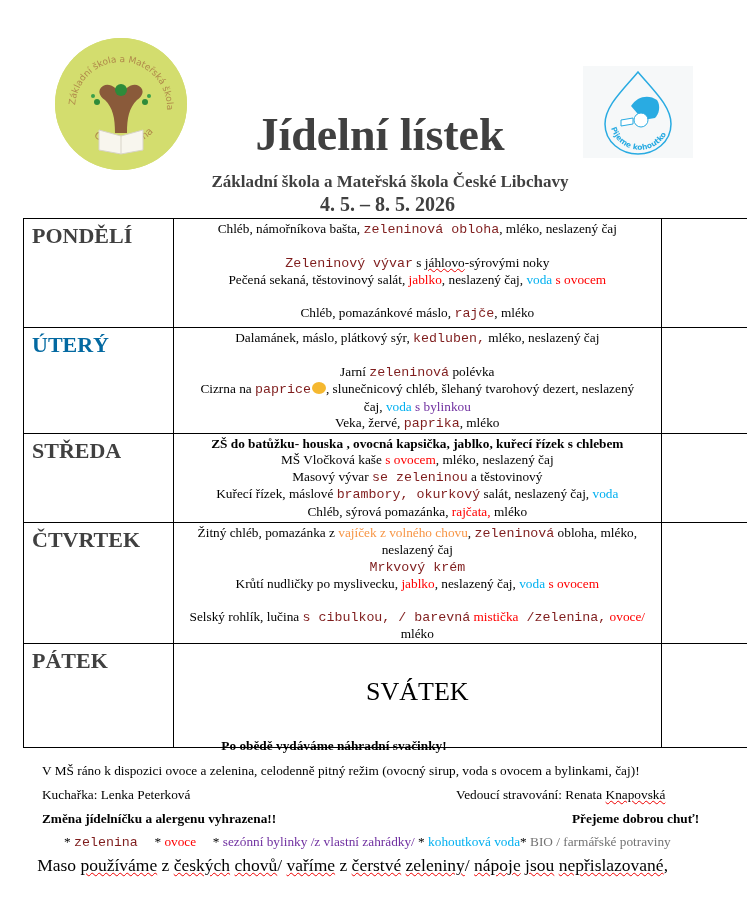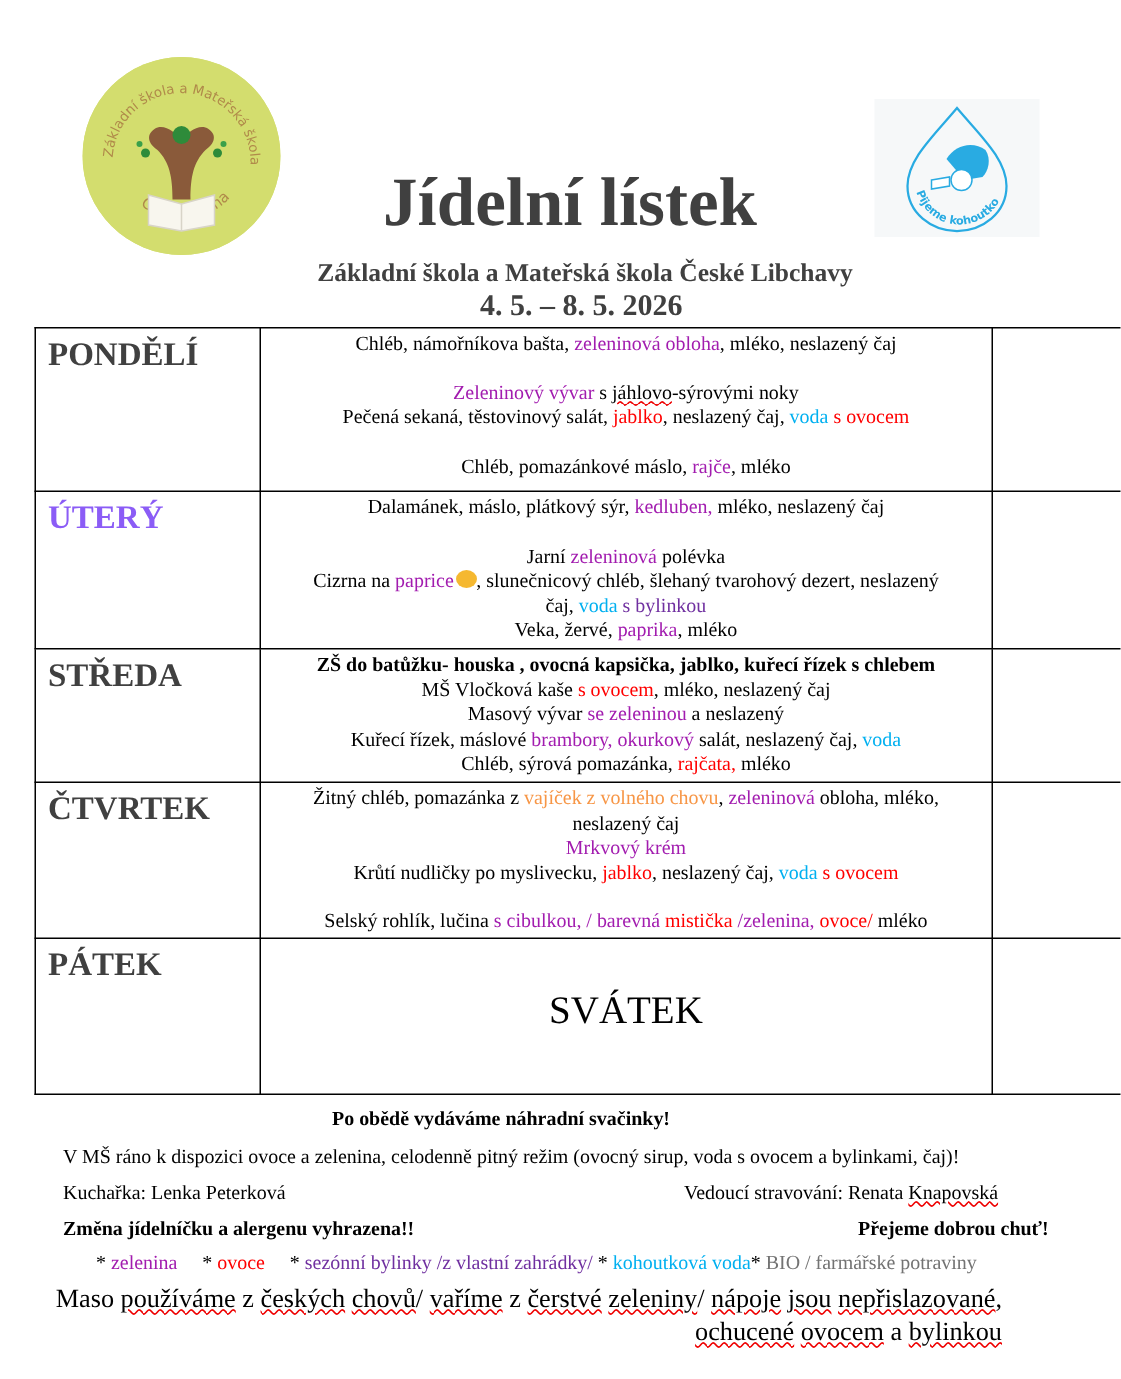--- a/index.html
+++ b/index.html
@@ -29,29 +29,29 @@
     }
     table.menu {
       position: absolute; left: 23px; top: 218px; border-collapse: collapse;
       width: 740px;
     }
     table.menu td { border: 1.5px solid #000; vertical-align: top; padding: 0; }
     td.day {
       width: 139px; font-weight: bold; font-size: 22px; color: #404040;
       padding: 4px 0 0 8px !important;
     }
-    td.day.dark { color: #8b5cf6; }
+    td.day.dark { color: #0369a1; }
     td.food {
       width: 480px; text-align: center; font-size: 13.3px; line-height: 16.5px;
       padding-top: 2px !important;
     }
     td.extra { width: 100px; border-right: none !important; }
     .line { display: block; }
     .blank { display: block; height: 16px; }
-    .g { color: #a21caf; }
+    .g { color: #7f1d1d; font-family: Liberation Mono, monospace; }
     .r { color: #ff0000; }
     .b { color: #00b0f0; }
     .p { color: #7030a0; }
     .o { color: #f79646; }
     .og { color: #737373; }
     .bold { font-weight: bold; }
     .squig { text-decoration: underline wavy #e00; text-decoration-thickness: 1px; }
     .emoji { display: inline-block; width: 14px; height: 12px; border-radius: 50%; background: #f5b830; vertical-align: -1px; margin-left: 1px; }
     .holiday { font-size: 26px; text-align: center; padding-top: 38px; display: block; }
     .footer { position: absolute; left: 0; width: 668px; font-size: 13.3px; }
@@ -117,21 +117,21 @@
           <span class="line"><span>čaj, </span><span class="b">voda</span><span class="p"> s bylinkou</span></span>
           <span class="line"><span>Veka, žervé, </span><span class="g">paprika</span><span>, mléko</span></span>
         </td>
     <td class="extra"></td>
   </tr>
   <tr style="height:89px;">
     <td class="day">STŘEDA</td>
     <td class="food">
           <span class="line"><span class="bold">ZŠ do batůžku- houska , ovocná kapsička, jablko, kuřecí řízek s chlebem</span></span>
           <span class="line"><span>MŠ Vločková kaše </span><span class="r">s ovocem</span><span>, mléko, neslazený čaj</span></span>
-          <span class="line"><span>Masový vývar </span><span class="g">se zeleninou</span><span> a neslazený</span></span>
+          <span class="line"><span>Masový vývar </span><span class="g">se zeleninou</span><span> a těstovinový</span></span>
           <span class="line"><span>Kuřecí řízek, máslové </span><span class="g">brambory, okurkový</span><span> salát, neslazený čaj, </span><span class="b">voda</span></span>
           <span class="line"><span>Chléb, sýrová pomazánka, </span><span class="r">rajčata,</span><span> mléko</span></span>
         </td>
     <td class="extra"></td>
   </tr>
   <tr style="height:104px;">
     <td class="day">ČTVRTEK</td>
     <td class="food">
           <span class="line"><span>Žitný chléb, pomazánka z </span><span class="o">vajíček z volného chovu</span><span>, </span><span class="g">zeleninová</span><span> obloha, mléko,</span></span>
           <span class="line"><span>neslazený čaj</span></span>
@@ -154,14 +154,13 @@
 
 <div class="footer center bold" style="top:738px;">Po obědě vydáváme náhradní svačinky!</div>
 <div class="footer" style="top:763px; left:42px; width:700px;">V MŠ ráno k dispozici ovoce a zelenina, celodenně pitný režim (ovocný sirup, voda s ovocem a bylinkami, čaj)!</div>
 <div class="footer" style="top:787px; left:42px; width:300px;">Kuchařka: Lenka Peterková</div>
 <div class="footer" style="top:787px; left:456px; width:260px;"><span>Vedoucí stravování: Renata </span><span class="squig">Knapovská</span></div>
 <div class="footer bold" style="top:811px; left:42px; width:320px;">Změna jídelníčku a alergenu vyhrazena!!</div>
 <div class="footer bold" style="top:811px; left:572px; width:170px;">Přejeme dobrou chuť!</div>
 <div class="footer" style="top:834px; left:64px; width:690px; white-space:pre;" id="legend"><span>* </span><span class="g">zelenina</span><span>     * </span><span class="r">ovoce</span><span>     * </span><span class="p">sezónní bylinky /z vlastní zahrádky/</span><span> * </span><span class="b">kohoutková voda</span><span>* </span><span class="og">BIO / farmářské potraviny</span></div>
 <div class="footer center" style="top:854px; font-size:17.5px; line-height:22px;text-align:right;">
   <span class="line" id="stmt1"><span>Maso </span><span class="squig">používáme</span><span> z </span><span class="squig">českých</span><span> </span><span class="squig">chovů</span><span>/ </span><span class="squig">vaříme</span><span> z </span><span class="squig">čerstvé</span><span> </span><span class="squig">zeleniny</span><span>/ </span><span class="squig">nápoje</span><span> </span><span class="squig">jsou</span><span> </span><span class="squig">nepřislazované</span><span>,</span></span>
-  <span class="line" id="stmt2"><span class="squig">ochucené</span><span> </span><span class="squig">ovocem</span><span> a </span><span class="squig">bylinkou</span></span>
 </div>
 
 </body></html>

